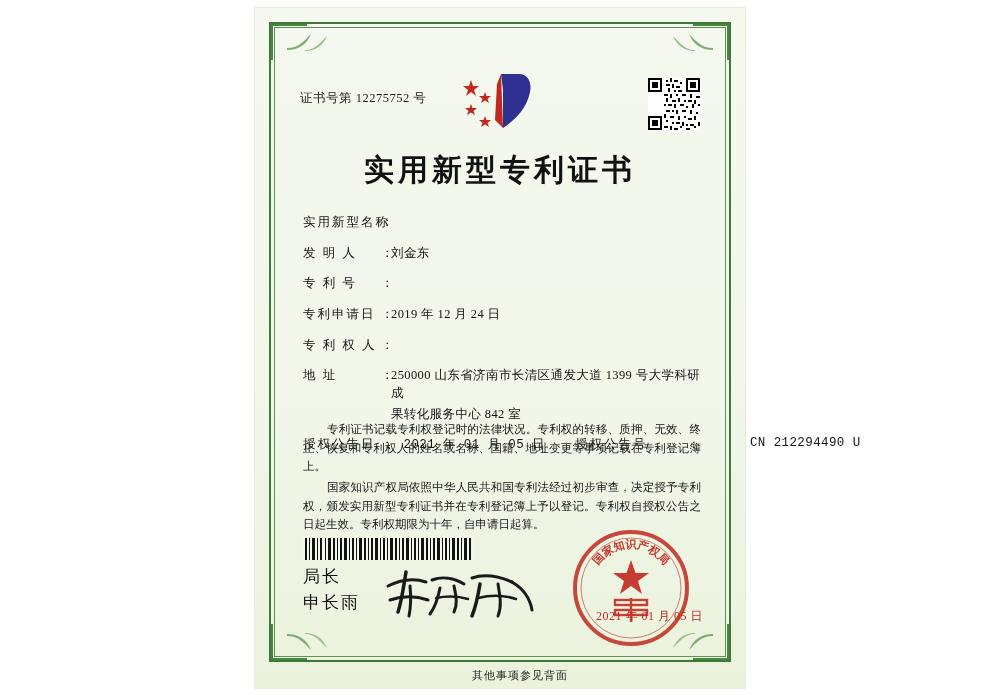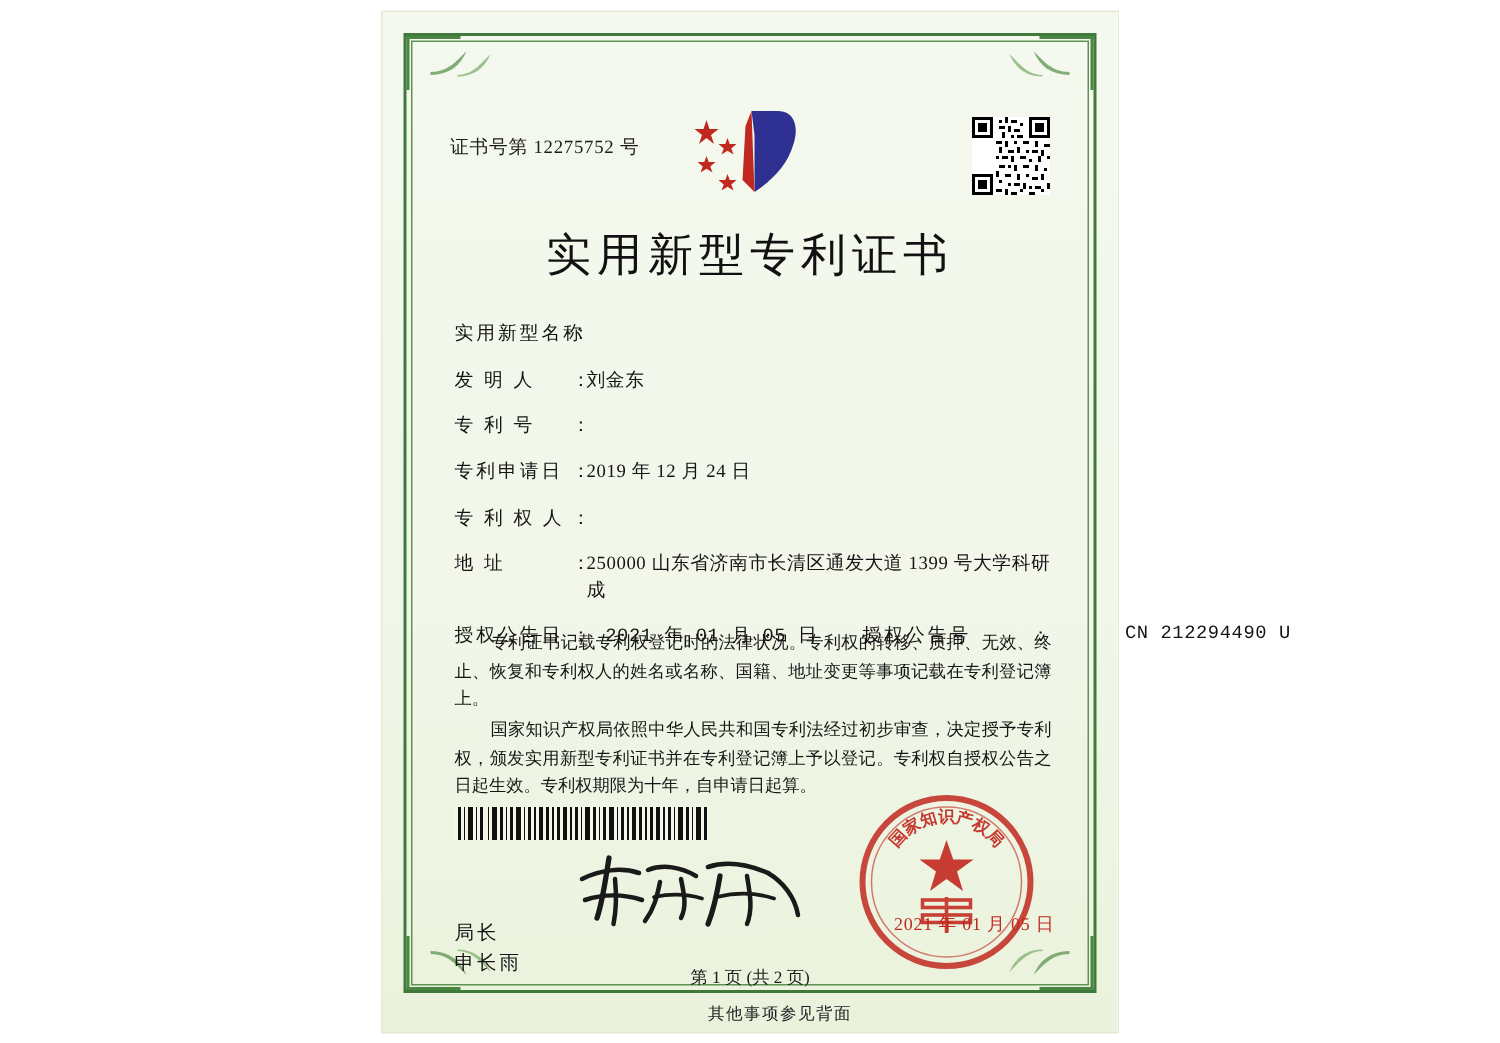--- a/index.html
+++ b/index.html
@@ -101,21 +101,21 @@
   }
 
   
   .cert-title {
     position: absolute;
     left: 0;
     right: 0;
     top: 142px;
     text-align: center;
     font-size: 30px;
-    font-weight: normal;
+    font-weight: bold;
     letter-spacing: 4px;
     color: #111111;
     font-family: "DejaVu Sans", sans-serif;
   }
 
   
   .fields {
     position: absolute;
     left: 48px;
     right: 42px;
@@ -192,22 +192,22 @@
     top: 530px;
     width: 170px;
     height: 22px;
   }
   .barcode svg { display: block; }
 
   
   .sign-block {
     position: absolute;
     left: 48px;
-    top: 604px;
-    font-size: 13px;
+    top: 556px;
+    font-size: 17px;
     color: #141414;
     letter-spacing: 2px;
     line-height: 1.55;
   }
   .signature {
     position: absolute;
     left: 125px;
     top: 558px;
     width: 160px;
     height: 58px;
@@ -412,20 +412,21 @@
       <div class="field-row">
         <span class="field-label">专 利 权 人</span>
         <span class="field-colon">：</span>
       </div>
 
       <div class="field-row">
         <span class="field-label">地 址</span>
         <span class="field-colon">：</span>
         <span class="field-value">
           <span>250000 山东省济南市长清区通发大道 1399 号大学科研成</span>
+          <span class="line2">果转化服务中心 842 室</span>
         </span>
       </div>
 
       <div class="row-split">
         <div class="half">
           <span class="lbl w1">授权公告日</span>
           <span>：</span>
           <span class="val">2021 年 01 月 05 日</span>
         </div>
         <div class="half right">
@@ -537,17 +538,16 @@
           <text x="62" y="22" text-anchor="middle">识</text>
           <text x="62" y="22" text-anchor="middle" transform="rotate(16 62 62)">产</text>
           <text x="62" y="22" text-anchor="middle" transform="rotate(32 62 62)">权</text>
           <text x="62" y="22" text-anchor="middle" transform="rotate(48 62 62)">局</text>
         </g>
       </svg>
     </div>
 
     <div class="seal-date">2021 年 01 月 05 日</div>
 
-    <div class="page-num">第 1 页 (共 2 页)</div>
   </div>
 
   <div class="footer-note">其他事项参见背面</div>
 </div>
 
 </body></html>

